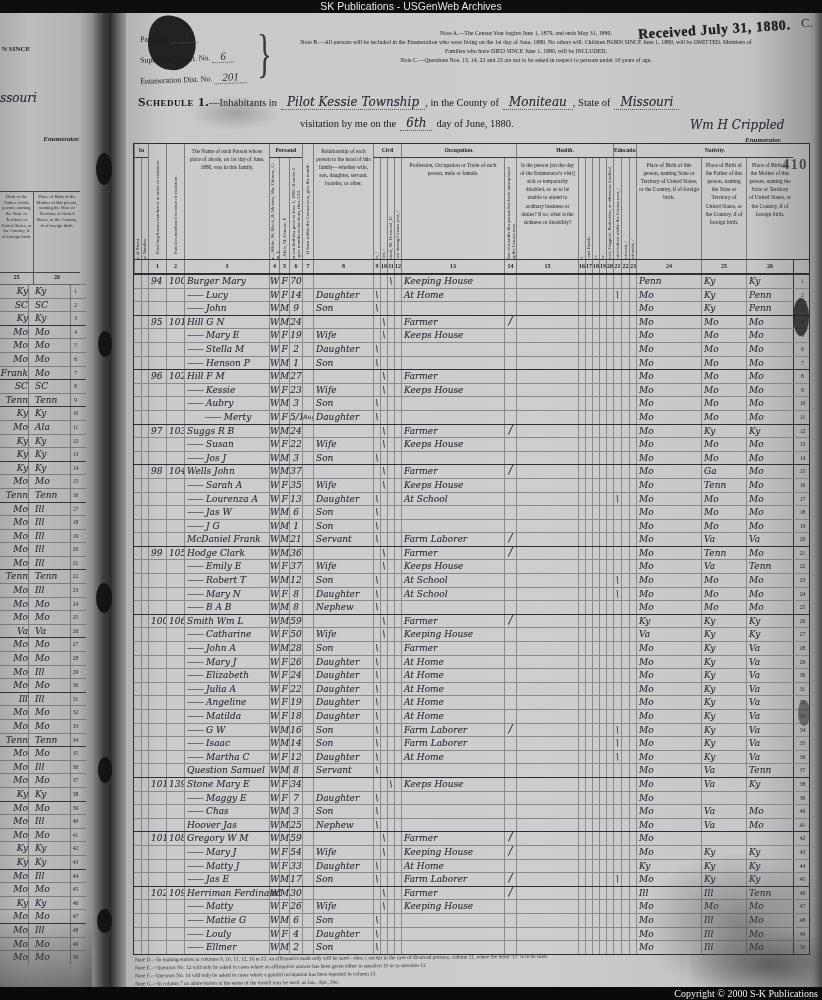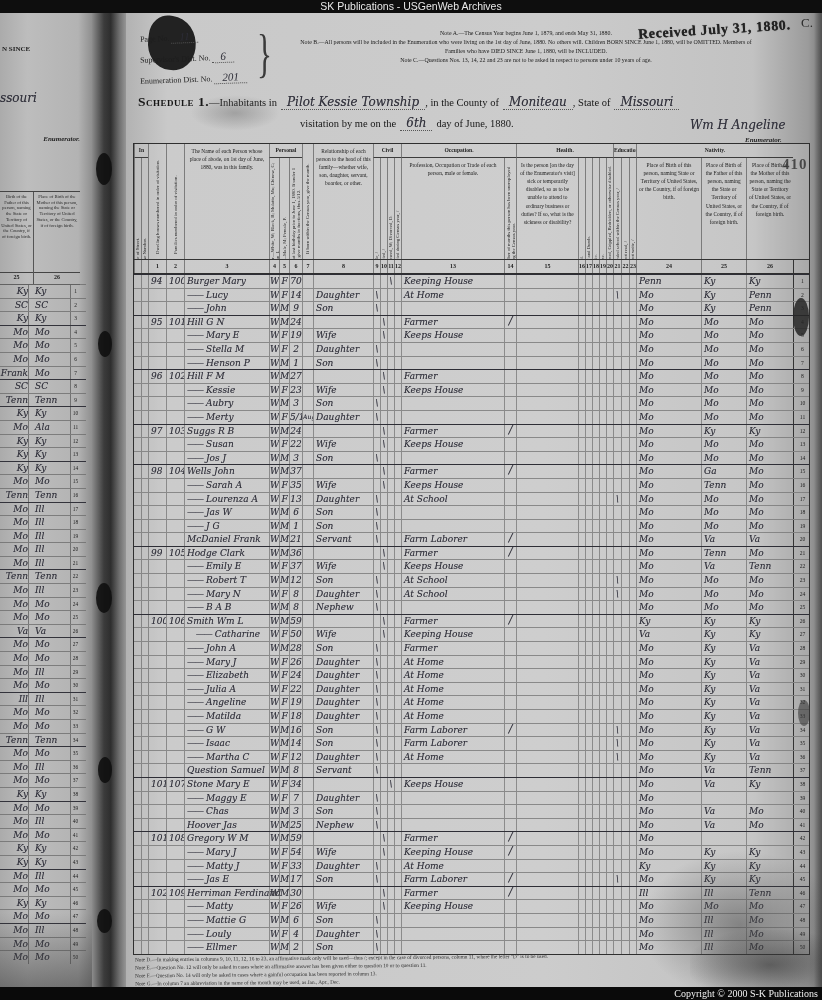--- a/index.html
+++ b/index.html
@@ -389,21 +389,21 @@
   <span class="schedcap">Schedule 1.</span><span class="schedtxt">—Inhabitants in</span>
   <span class="hand fill">Pilot Kessie Township</span><span class="schedtxt">, in the County of</span>
   <span class="hand fill">Moniteau</span><span class="schedtxt">, State of</span>
   <span class="hand fill">Missouri</span>
 </div>
 <div class="abs sched" style="left:300px;top:113px;">
   <span class="schedtxt">visitation by me on the</span>
   <span class="hand fill">6th</span>
   <span class="schedtxt">day of June, 1880.</span>
 </div>
-<div class="abs hand" style="left:690px;top:118px;font-size:12px;">Wm H Angeline</div>
+<div class="abs hand" style="left:690px;top:118px;font-size:12px;">Wm H Crippled</div>
 <div class="abs" style="left:745px;top:136px;font-style:italic;font-weight:bold;font-size:7px;color:#222;">Enumerator.</div>
 
 <div id="table" class="abs">
   <div id="thead">
       <div class="hgroup" style="width: 14px;">
         <div class="hcap">In Cities.</div>
         <div class="hcols">
           <div class="hcol" style="width: 7px;">
             <span class="rot">Name of Street.</span>
           </div>
@@ -881,21 +881,21 @@
         <div class="cell k-bp" style="width: 65px;">Mo</div>
         <div class="cell k-bpf" style="width: 45px;">Mo</div>
         <div class="cell k-bpm" style="width: 47px;">Mo</div>
         <div class="cell k-n" style="width: 16px;">10</div>
       </div>
       <div class="row">
         <div class="cell k-st" style="width: 7px;"></div>
         <div class="cell k-ho" style="width: 7px;"></div>
         <div class="cell k-dw" style="width: 18px;"></div>
         <div class="cell k-fam" style="width: 18px;"></div>
-        <div class="cell k-name" style="width: 85px;"><span class="dash">——</span>Merty</div>
+        <div class="cell k-name" style="width: 85px; text-align: center;"><span class="dash">——</span>Merty</div>
         <div class="cell k-c" style="width: 10px;">W</div>
         <div class="cell k-s" style="width: 10px;">F</div>
         <div class="cell k-age" style="width: 13px;">5/12</div>
         <div class="cell k-mo" style="width: 11px;">Aug</div>
         <div class="cell k-rel" style="width: 60px;">Daughter</div>
         <div class="cell k-s1" style="width: 7px;">\</div>
         <div class="cell k-s2" style="width: 7px;"></div>
         <div class="cell k-s3" style="width: 7px;"></div>
         <div class="cell k-s4" style="width: 7px;"></div>
         <div class="cell k-occ" style="width: 103px;"></div>
@@ -1377,21 +1377,21 @@
         <div class="cell k-bp" style="width: 65px;">Ky</div>
         <div class="cell k-bpf" style="width: 45px;">Ky</div>
         <div class="cell k-bpm" style="width: 47px;">Ky</div>
         <div class="cell k-n" style="width: 16px;">26</div>
       </div>
       <div class="row">
         <div class="cell k-st" style="width: 7px;"></div>
         <div class="cell k-ho" style="width: 7px;"></div>
         <div class="cell k-dw" style="width: 18px;"></div>
         <div class="cell k-fam" style="width: 18px;"></div>
-        <div class="cell k-name" style="width: 85px; text-align: center;"><span class="dash">——</span>Catharine</div>
+        <div class="cell k-name" style="width: 85px;"><span class="dash">——</span>Catharine</div>
         <div class="cell k-c" style="width: 10px;">W</div>
         <div class="cell k-s" style="width: 10px;">F</div>
         <div class="cell k-age" style="width: 13px;">50</div>
         <div class="cell k-mo" style="width: 11px;"></div>
         <div class="cell k-rel" style="width: 60px;">Wife</div>
         <div class="cell k-s1" style="width: 7px;"></div>
         <div class="cell k-s2" style="width: 7px;">\</div>
         <div class="cell k-s3" style="width: 7px;"></div>
         <div class="cell k-s4" style="width: 7px;"></div>
         <div class="cell k-occ" style="width: 103px;">Keeping House</div>
@@ -1717,21 +1717,21 @@
         <div class="cell k-e3" style="width: 7px;"></div>
         <div class="cell k-bp" style="width: 65px;">Mo</div>
         <div class="cell k-bpf" style="width: 45px;">Va</div>
         <div class="cell k-bpm" style="width: 47px;">Tenn</div>
         <div class="cell k-n" style="width: 16px;">37</div>
       </div>
       <div class="row sep">
         <div class="cell k-st" style="width: 7px;"></div>
         <div class="cell k-ho" style="width: 7px;"></div>
         <div class="cell k-dw" style="width: 18px;">101</div>
-        <div class="cell k-fam" style="width: 18px;">107</div>
+        <div class="cell k-fam" style="width: 18px;">139</div>
         <div class="cell k-name" style="width: 85px;">Stone Mary E</div>
         <div class="cell k-c" style="width: 10px;">W</div>
         <div class="cell k-s" style="width: 10px;">F</div>
         <div class="cell k-age" style="width: 13px;">34</div>
         <div class="cell k-mo" style="width: 11px;"></div>
         <div class="cell k-rel" style="width: 60px;"></div>
         <div class="cell k-s1" style="width: 7px;"></div>
         <div class="cell k-s2" style="width: 7px;"></div>
         <div class="cell k-s3" style="width: 7px;">\</div>
         <div class="cell k-s4" style="width: 7px;"></div>

